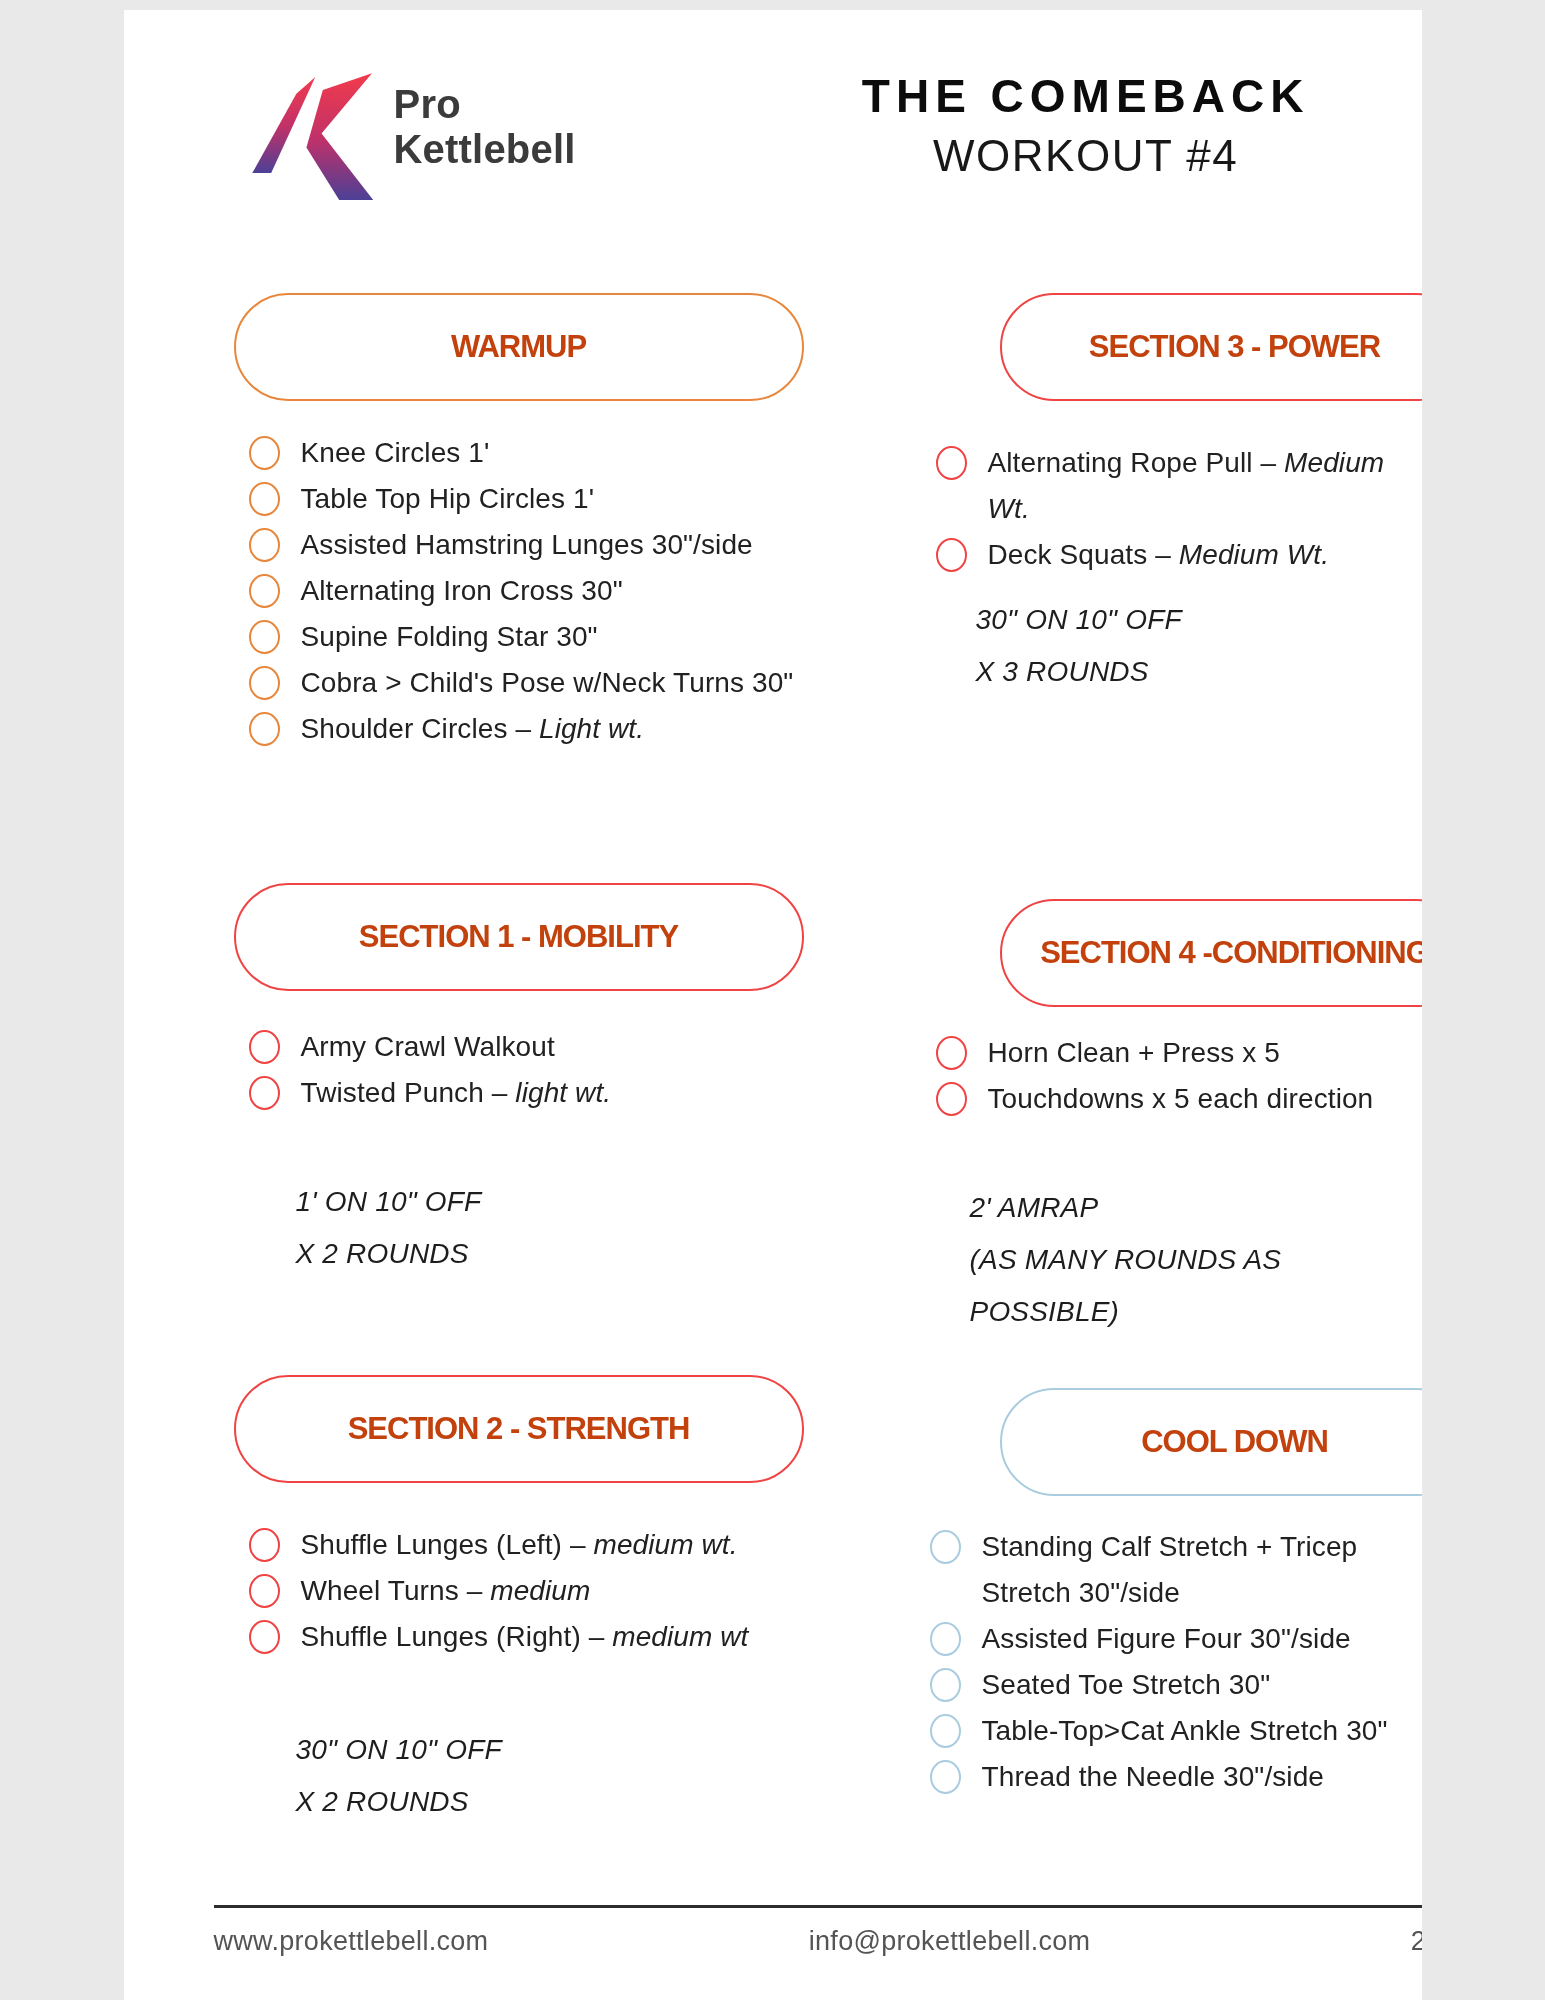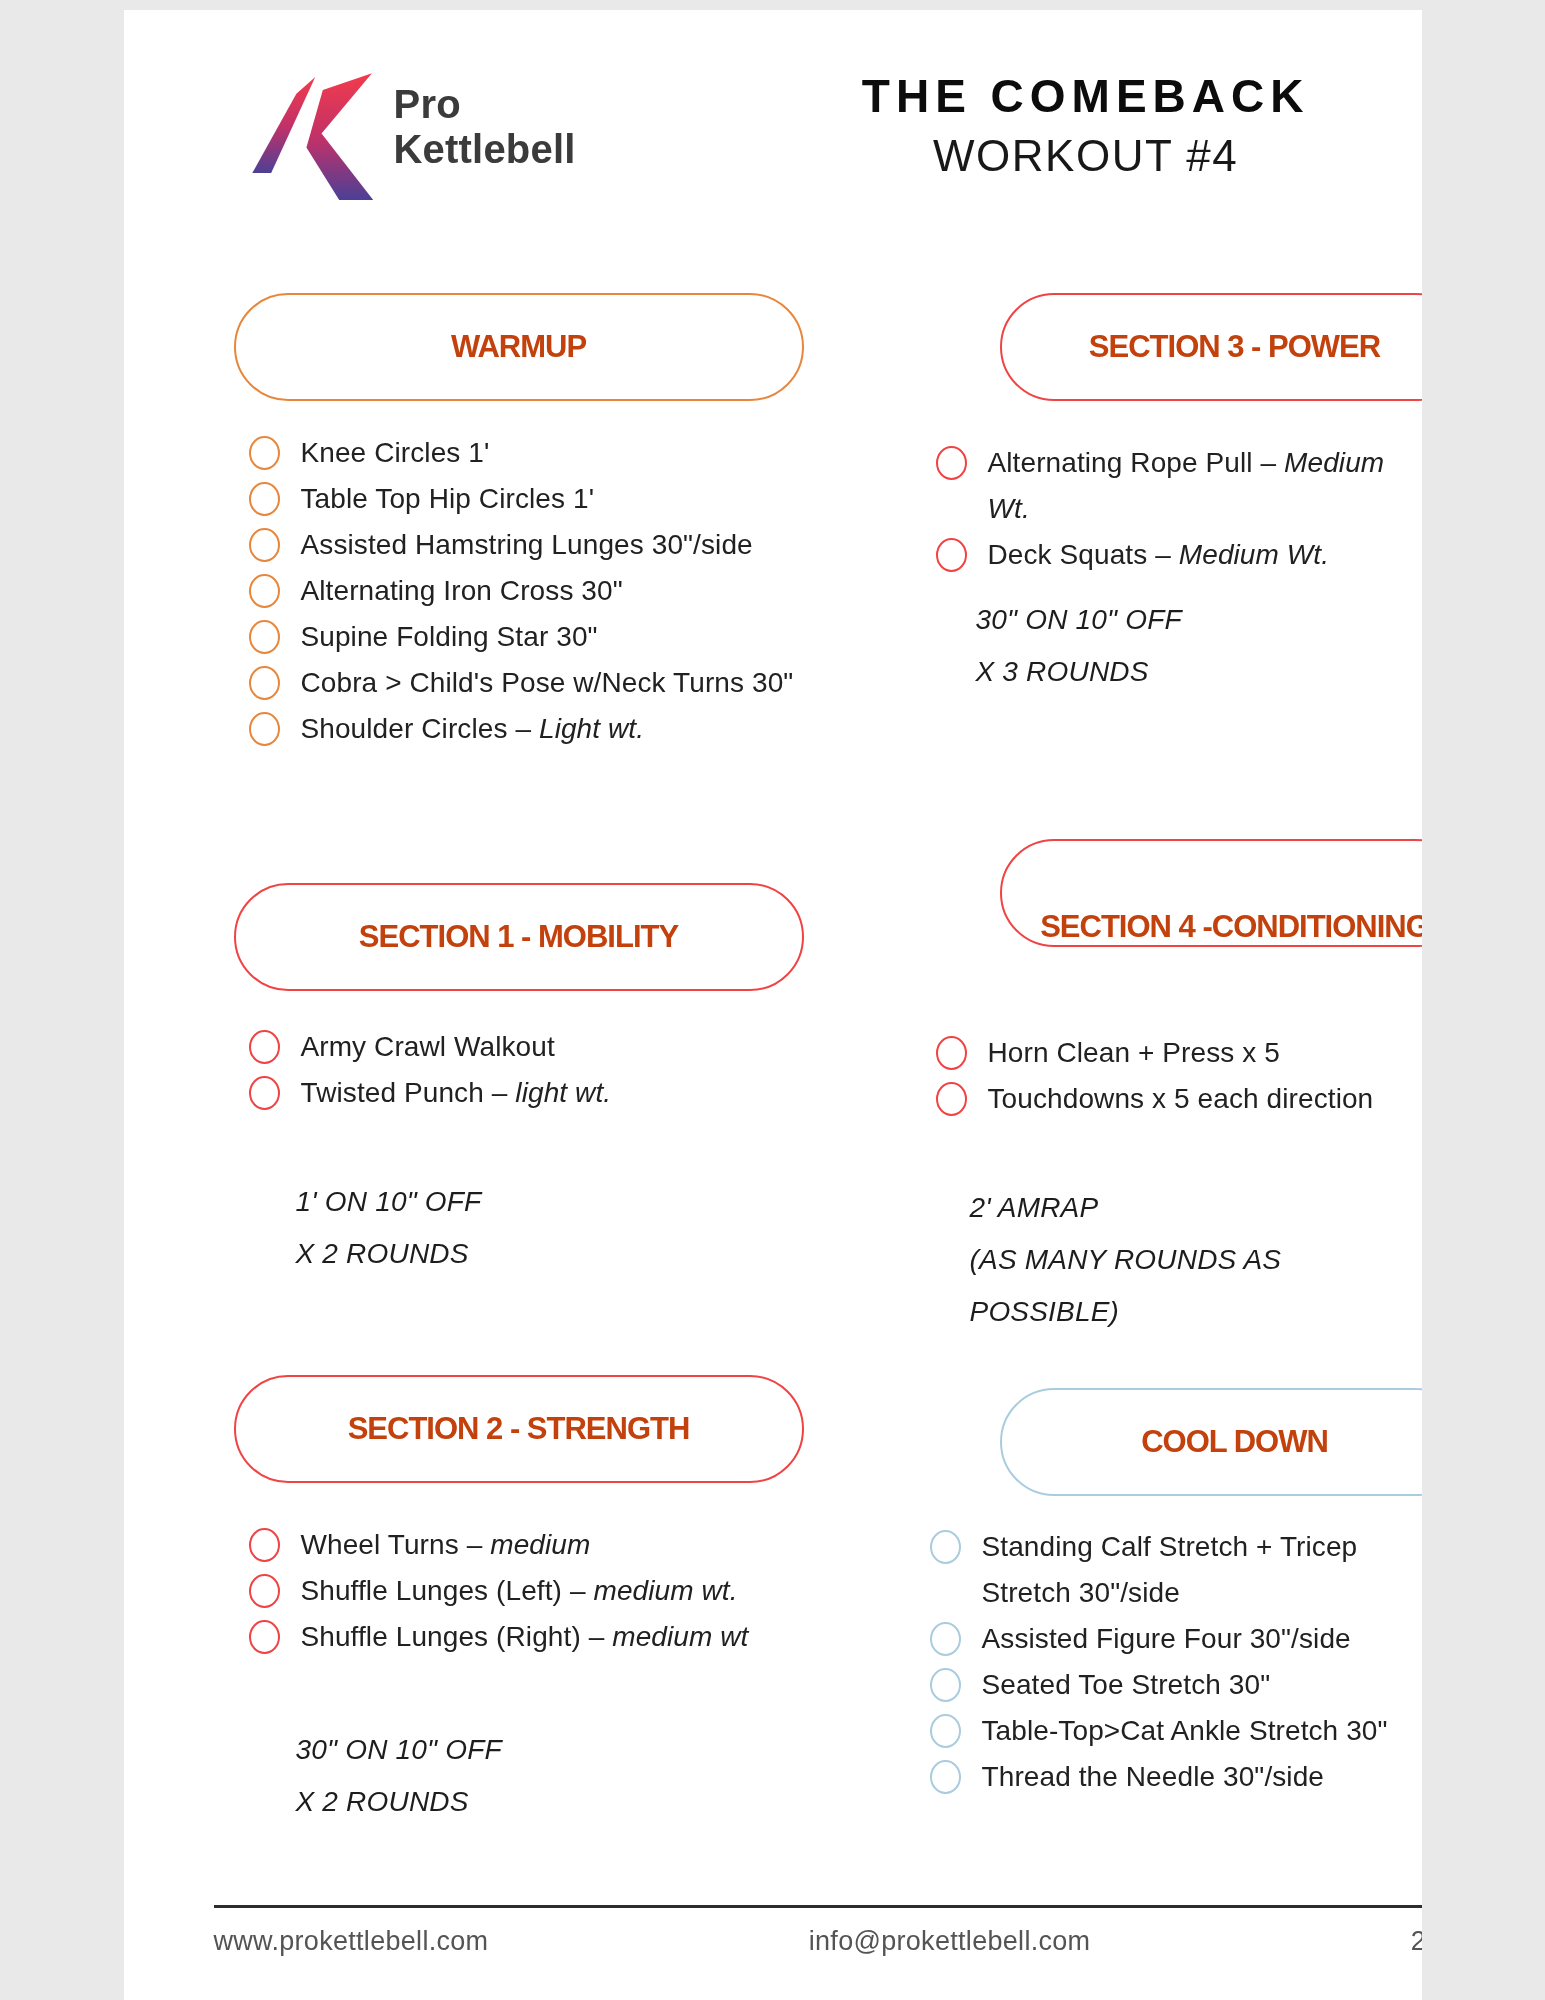--- a/index.html
+++ b/index.html
@@ -16,21 +16,21 @@
   
   .pill{position:absolute;height:104px;border:2.5px solid #999;border-radius:54px;
         display:flex;align-items:center;justify-content:center;background:#fff;}
   .pill span{font-size:31px;font-weight:bold;letter-spacing:-1px;color:#c2410c;white-space:nowrap;}
   .pill-left{left:110px;width:566px;}
   .pill-right{left:876px;width:466px;}
   .pos-pill-warmup{top:283px;}
   .pos-pill-s1{top:873px;}
   .pos-pill-s2{top:1365px;}
   .pos-pill-s3{top:283px;}
-  .pos-pill-s4{top:829px;align-items:flex-end;}
+  .pos-pill-s4{top:889px;}
   .pos-pill-cool{top:1378px;}
   
   .list{position:absolute;}
   .pos-list-warmup{left:125px;top:420px;}
   .pos-list-s1{left:125px;top:1014px;}
   .pos-list-s2{left:125px;top:1512px;}
   .pos-list-s3{left:812px;top:430px;}
   .pos-list-s4{left:812px;top:1020px;}
   .pos-list-cool{left:806px;top:1514px;}
   .item{display:flex;align-items:flex-start;}
@@ -130,25 +130,25 @@
     <div class="note-line">1' ON 10" OFF</div>
     <div class="note-line">X 2 ROUNDS</div>
   </div>
 
   <div class="pill pill-left pos-pill-s2" style="border-color: rgb(240, 67, 67);">
     <span>SECTION 2 - STRENGTH</span>
   </div>
   <div class="list pos-list-s2">
     <div class="item">
       <span class="dot" style="border-color: rgb(240, 67, 67);"></span>
+      <span class="item-text"><span>Shuffle Lunges (Left) – </span><i>medium wt.</i></span>
+    </div>
+    <div class="item">
+      <span class="dot" style="border-color: rgb(240, 67, 67);"></span>
       <span class="item-text"><span>Wheel Turns – </span><i>medium</i></span>
-    </div>
-    <div class="item">
-      <span class="dot" style="border-color: rgb(240, 67, 67);"></span>
-      <span class="item-text"><span>Shuffle Lunges (Left) – </span><i>medium wt.</i></span>
     </div>
     <div class="item">
       <span class="dot" style="border-color: rgb(240, 67, 67);"></span>
       <span class="item-text"><span>Shuffle Lunges (Right) – </span><i>medium wt</i></span>
     </div>
   </div>
   <div class="note pos-note-s2">
     <div class="note-line">30" ON 10" OFF</div>
     <div class="note-line">X 2 ROUNDS</div>
   </div>

